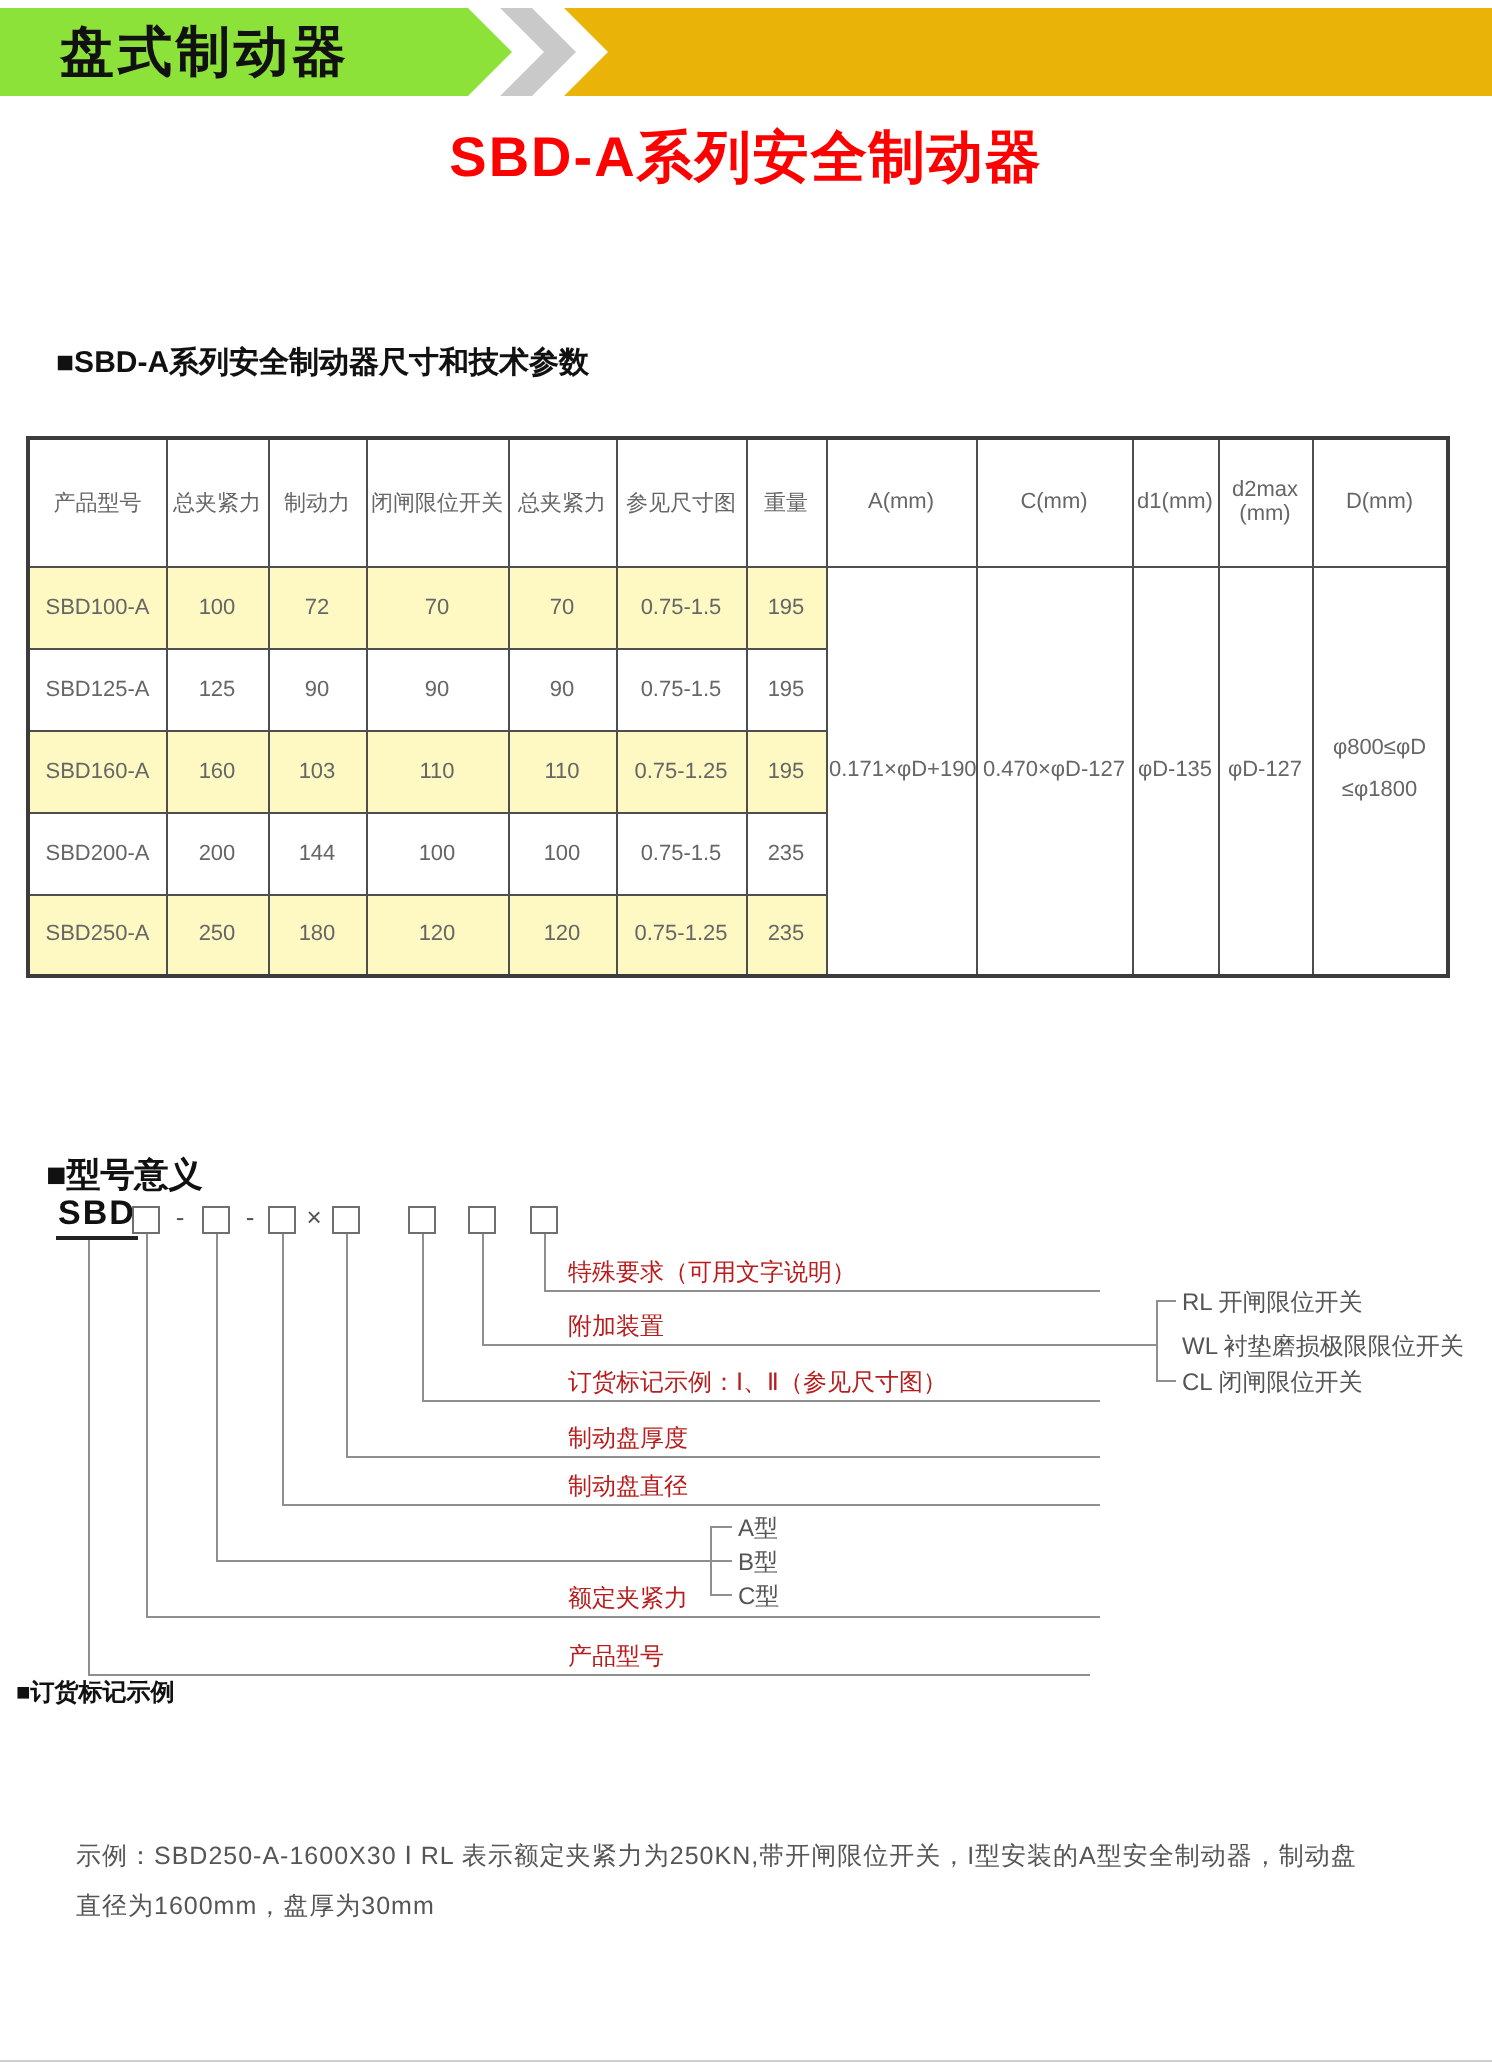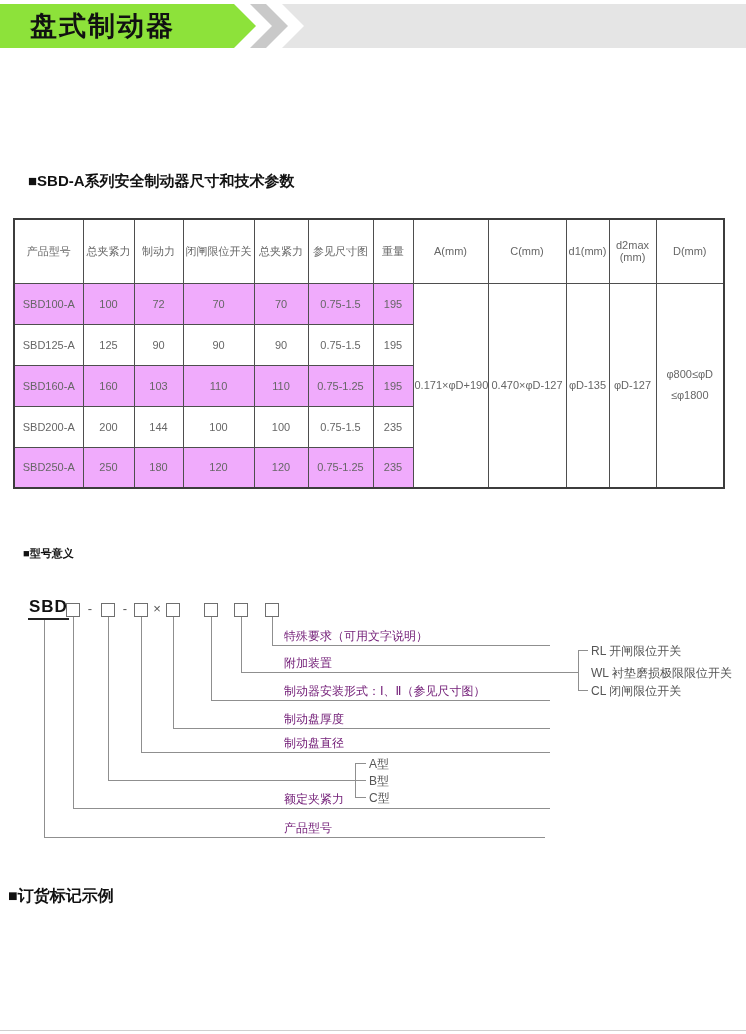--- a/index.html
+++ b/index.html
@@ -1,59 +1,59 @@
 <!DOCTYPE html>
 <html><head>
 <meta charset="utf-8">
 <style>
   * { margin:0; padding:0; box-sizing:border-box; }
   body { background:#ffffff; font-family:"Liberation Sans","DejaVu Sans",sans-serif; }
   .page { position:relative; width:746px; height:1034px; background:#ffffff; overflow:hidden; }
 
   
-  .banner { position:absolute; left:0; top:4px; width:746px; height:44px; background:#e5e5e5; }
+  .banner { position:absolute; left:0; top:4px; width:746px; height:44px; background:#eab308; }
   .chev { position:absolute; inset:0; }
   .chev.w1 { background:#ffffff; clip-path:polygon(0 0,282px 0,304px 50%,282px 100%,0 100%); }
   .chev.g1 { background:#c9c9c9; clip-path:polygon(0 0,266px 0,288px 50%,266px 100%,0 100%); }
   .chev.w2 { background:#ffffff; clip-path:polygon(0 0,250px 0,272px 50%,250px 100%,0 100%); }
   .chev.green { background:#8de23a; clip-path:polygon(0 0,234px 0,256px 50%,234px 100%,0 100%); }
   .banner-title { position:absolute; left:30px; top:0; height:44px; line-height:44px;
                   font-size:27px; font-weight:bold; color:#111; letter-spacing:2px; }
 
   .page-title { position:absolute; left:0; top:60px; width:746px; text-align:center;
                 font-size:28px; font-weight:bold; color:#fe0000; letter-spacing:1px; }
 
   .sec-heading { position:absolute; font-weight:bold; color:#111; }
   #spec-heading  { left:28px; top:172px; font-size:15px; }
-  #model-heading { left:23px; top:546px; font-size:11px; }
-  #order-heading { left:8px;  top:886px; font-size:16px; }
+  #model-heading { left:23px; top:576px; font-size:17px; }
+  #order-heading { left:8px;  top:838px; font-size:12px; }
 
   
   .spec-table { position:absolute; left:13px; top:218px; width:710px;
                 border-collapse:collapse; table-layout:fixed;
                 border:2px solid #3c3c3c; }
   .spec-table th, .spec-table td { border:1px solid #4e4e4e; text-align:center;
                 vertical-align:middle; font-size:11px; color:#666; font-weight:normal;
                 padding:1px; overflow:hidden; background:#ffffff; }
   .spec-table thead tr { height:64px; }
   .spec-table tbody tr { height:41px; }
-  .spec-table td.sh { background:#f0abfc; }
+  .spec-table td.sh { background:#fef9c3; }
   .dcell div { line-height:1.9; }
 
   .tbl-note { position:absolute; left:40px; top:501px; font-size:12px; color:#3a3a3a; font-weight:bold; letter-spacing:1px; }
 
   
   .diagram { position:absolute; left:0; top:592px; width:746px; height:260px; }
   .mprefix { position:absolute; left:28px; top:5px; font-size:17px; font-weight:bold; color:#111;
              border-bottom:2px solid #222; padding:0 1px 1px 1px; letter-spacing:1px; }
   .mbox { position:absolute; top:11px; width:14px; height:14px; border:1px solid #6f6f6f; background:#fff; }
   .msep { position:absolute; top:9px; width:18px; text-align:center; font-size:13px; color:#555; }
   .hl { position:absolute; height:1px; background:#8f8f8f; }
   .vl { position:absolute; width:1px; background:#8f8f8f; }
-  .blabel { position:absolute; font-size:12px; color:#701a75; white-space:nowrap; }
+  .blabel { position:absolute; font-size:12px; color:#b91c1c; white-space:nowrap; }
   .opt { position:absolute; font-size:12px; color:#555; white-space:nowrap; }
 
   
   .order-example { position:absolute; left:38px; top:916px; width:648px;
                    font-size:12.5px; color:#555; line-height:2.0; letter-spacing:0.5px; }
 
   .footer-note { position:absolute; left:10px; top:1011px; font-size:11px; color:#555; letter-spacing:1px; }
   .bottom-rule { position:absolute; left:0; top:1030px; width:746px; height:1px; background:#cfcfcf; }
 </style>
 </head>
@@ -62,20 +62,21 @@
 <div class="page">
 
   <div class="banner">
     <div class="chev w1"></div>
     <div class="chev g1"></div>
     <div class="chev w2"></div>
     <div class="chev green"></div>
     <div class="banner-title">盘式制动器</div>
   </div>
 
+  <div class="page-title">SBD-A系列安全制动器</div>
 
   <div class="sec-heading" id="spec-heading">■SBD-A系列安全制动器尺寸和技术参数</div>
 
   <table class="spec-table">
     <colgroup>
       <col style="width:69px">
         <col style="width:51px">
         <col style="width:49px">
         <col style="width:71px">
       <col style="width:54px">
@@ -190,21 +191,21 @@
     <div class="hl" style="left:241px; top:80px;  width:337px"></div>
     <div class="hl" style="left:211px; top:108px; width:339px"></div>
     <div class="hl" style="left:173px; top:136px; width:377px"></div>
     <div class="hl" style="left:141px; top:160px; width:409px"></div>
     <div class="hl" style="left:108px; top:188px; width:247px"></div>
     <div class="hl" style="left:73px;  top:216px; width:477px"></div>
     <div class="hl" style="left:44px;  top:245px; width:501px"></div>
 
     <div class="blabel" style="left:284px; top:36px">特殊要求（可用文字说明）</div>
     <div class="blabel" style="left:284px; top:63px">附加装置</div>
-    <div class="blabel" style="left:284px; top:91px">制动器安装形式：Ⅰ、Ⅱ（参见尺寸图）</div>
+    <div class="blabel" style="left:284px; top:91px">订货标记示例：Ⅰ、Ⅱ（参见尺寸图）</div>
     <div class="blabel" style="left:284px; top:119px">制动盘厚度</div>
     <div class="blabel" style="left:284px; top:143px">制动盘直径</div>
     <div class="blabel" style="left:284px; top:199px">额定夹紧力</div>
     <div class="blabel" style="left:284px; top:228px">产品型号</div>
 
     <div class="vl" style="left:355px; top:171px; height:35px"></div>
     <div class="hl" style="left:355px; top:171px; width:11px"></div>
     <div class="hl" style="left:355px; top:188px; width:11px"></div>
     <div class="hl" style="left:355px; top:205px; width:11px"></div>
     <div class="opt" style="left:369px; top:164px">A型</div>
@@ -213,16 +214,17 @@
 
     <div class="vl" style="left:578px; top:58px; height:41px"></div>
     <div class="hl" style="left:578px; top:58px; width:10px"></div>
     <div class="hl" style="left:578px; top:98px; width:10px"></div>
     <div class="opt" style="left:591px; top:51px">RL 开闸限位开关</div>
     <div class="opt" style="left:591px; top:73px">WL 衬垫磨损极限限位开关</div>
     <div class="opt" style="left:591px; top:91px">CL 闭闸限位开关</div>
   </div>
 
   <div class="sec-heading" id="order-heading">■订货标记示例</div>
+  <div class="order-example">示例：SBD250-A-1600X30 Ⅰ RL 表示额定夹紧力为250KN,带开闸限位开关，I型安装的A型安全制动器，制动盘直径为1600mm，盘厚为30mm</div>
 
   <div class="bottom-rule"></div>
 
 </div>
 
 </body></html>

